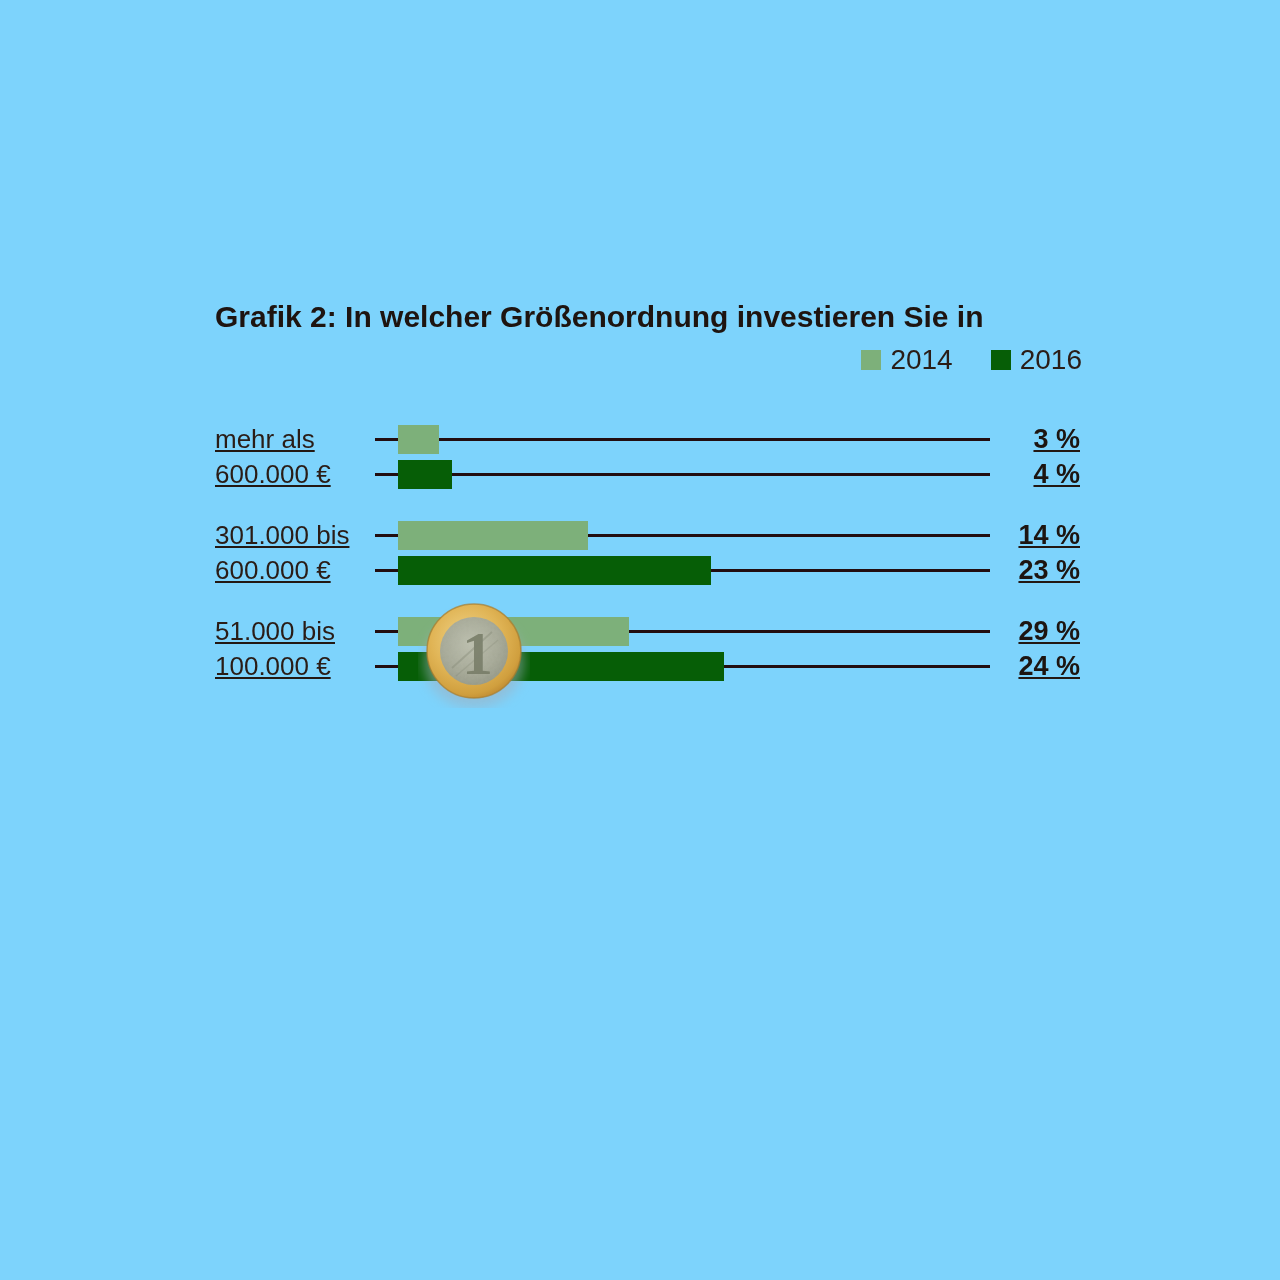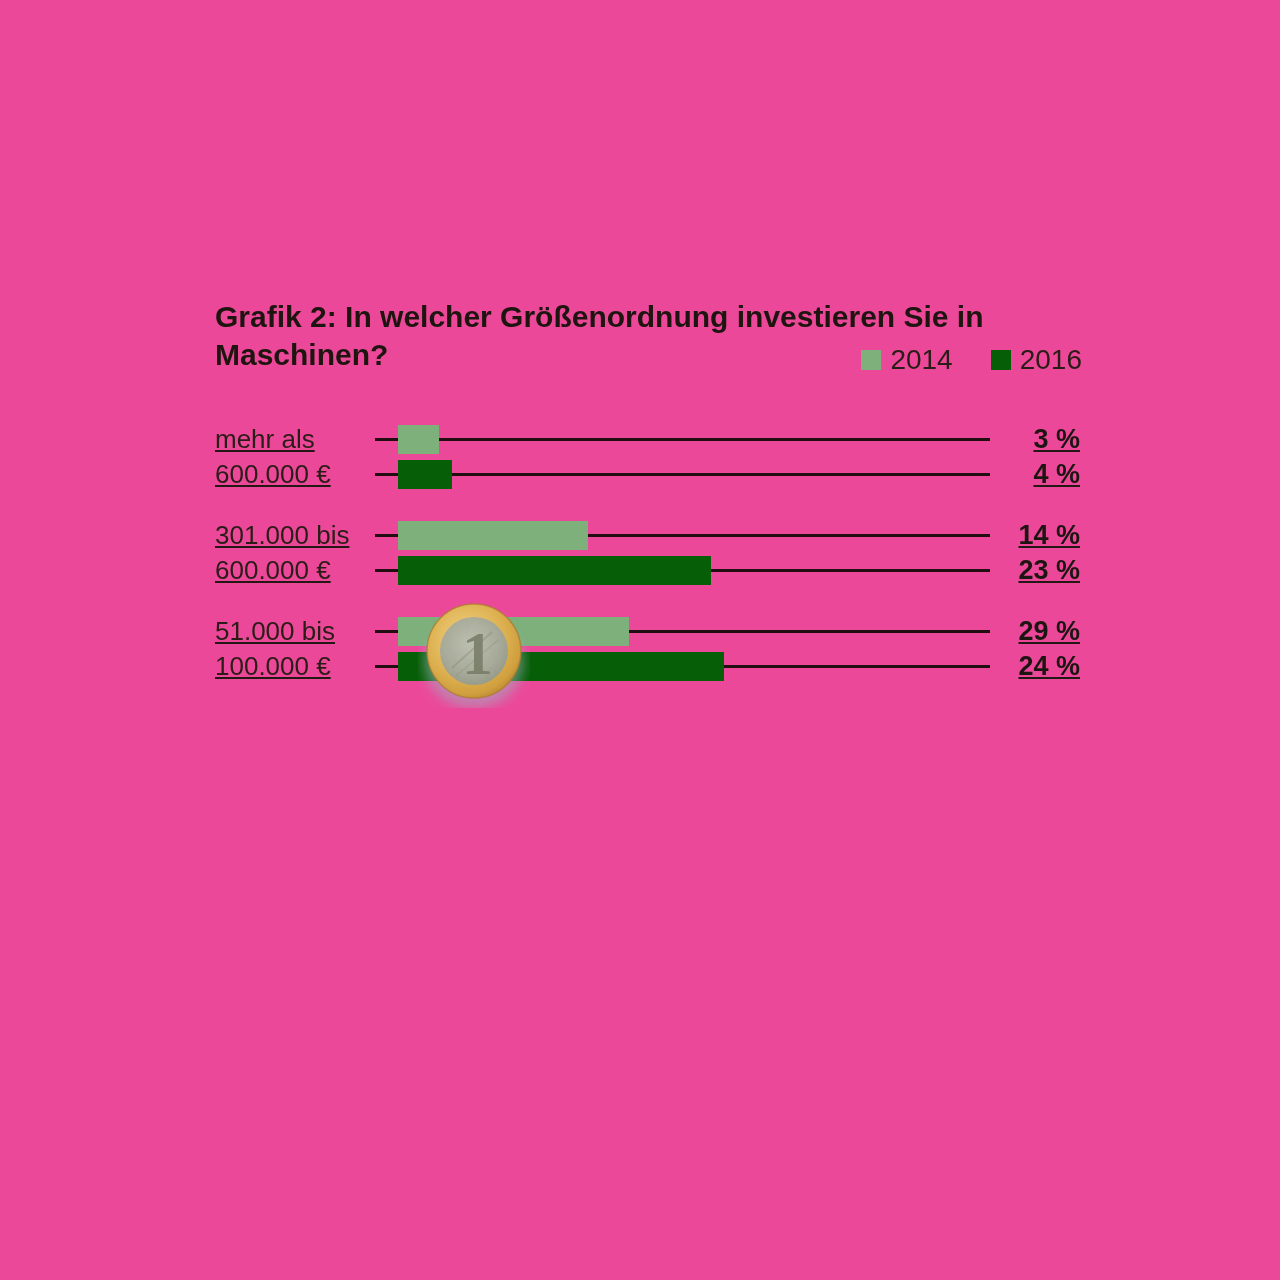--- a/index.html
+++ b/index.html
@@ -1,17 +1,17 @@
 <!DOCTYPE html>
 <html><head>
 <meta charset="utf-8">
 <style>
   html,body{margin:0;padding:0;background:#ffffff;}
   #canvas{
-    position:relative;width:1280px;height:1280px;background:#ec4899;overflow:hidden;
+    position:relative;width:1280px;height:1280px;background:#7dd3fc;overflow:hidden;
     font-family:"Liberation Sans","DejaVu Sans",sans-serif;color:#231813;
   }
   
   .title{position:absolute;left:215px;top:298px;width:880px;
     font-size:30px;font-weight:bold;line-height:38px;color:#1e1410;letter-spacing:0px;}
   
   .legend{position:absolute;top:346px;right:198px;display:flex;align-items:center;gap:38px;margin-left:48px;}
   .legend-item{display:flex;align-items:center;gap:9px;}
   .legend-swatch{width:20px;height:20px;display:inline-block;}
   .legend-label{font-size:28px;color:#2a1c16;line-height:28px;}
@@ -26,21 +26,20 @@
   
   .coin{position:absolute;left:418px;top:596px;width:112px;height:112px;z-index:5;pointer-events:none;}
 </style>
 </head>
 <body>
 
 <div id="canvas">
 
   <div class="title">
     <div>Grafik 2: In welcher Größenordnung investieren Sie in</div>
-    <div>Maschinen?</div>
   </div>
 
   <div class="legend">
     <div class="legend-item">
       <span class="legend-swatch" style="background: rgb(125, 176, 122);"></span>
       <span class="legend-label">2014</span>
     </div>
     <div class="legend-item">
       <span class="legend-swatch" style="background: rgb(6, 94, 6);"></span>
       <span class="legend-label">2016</span>

